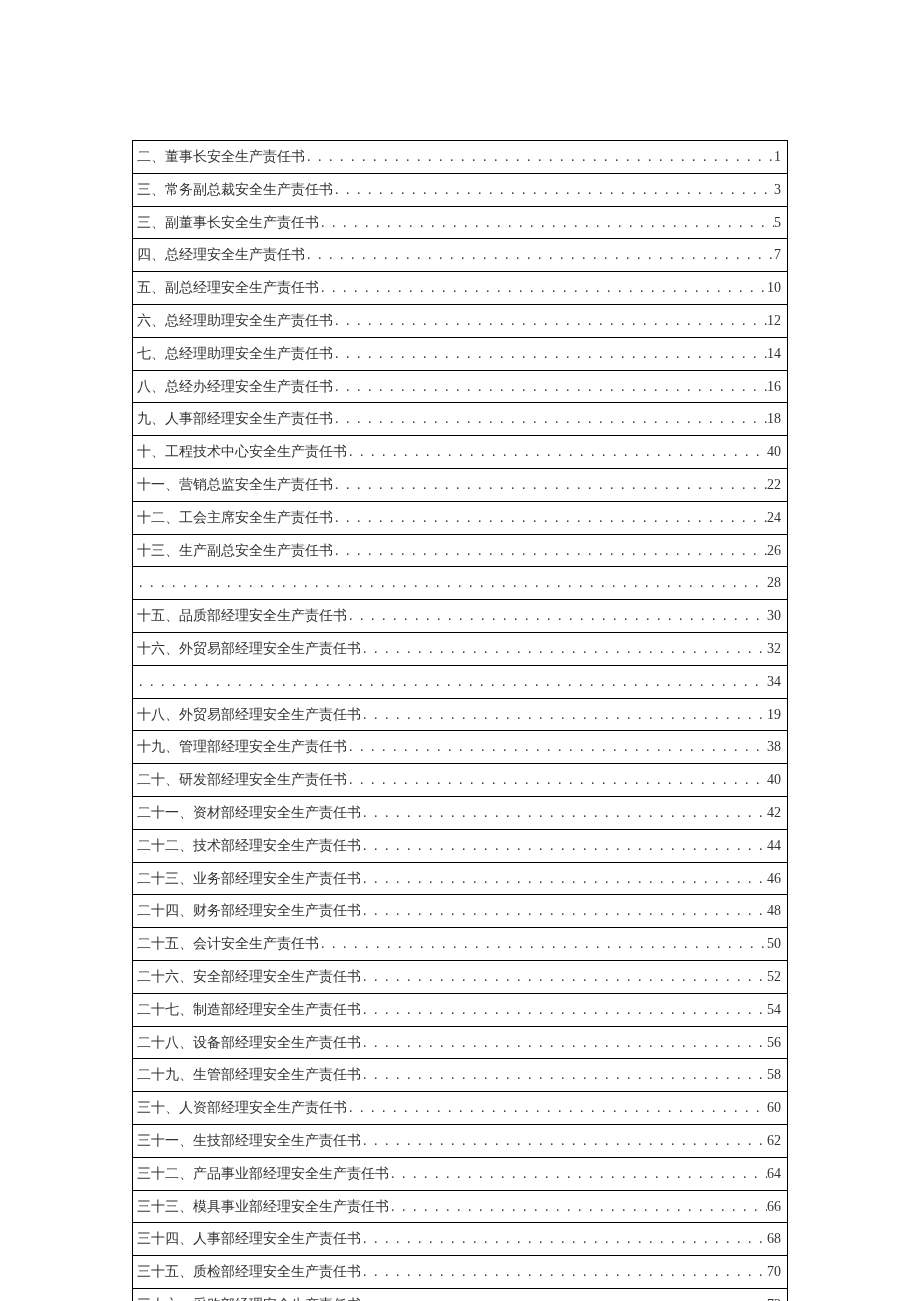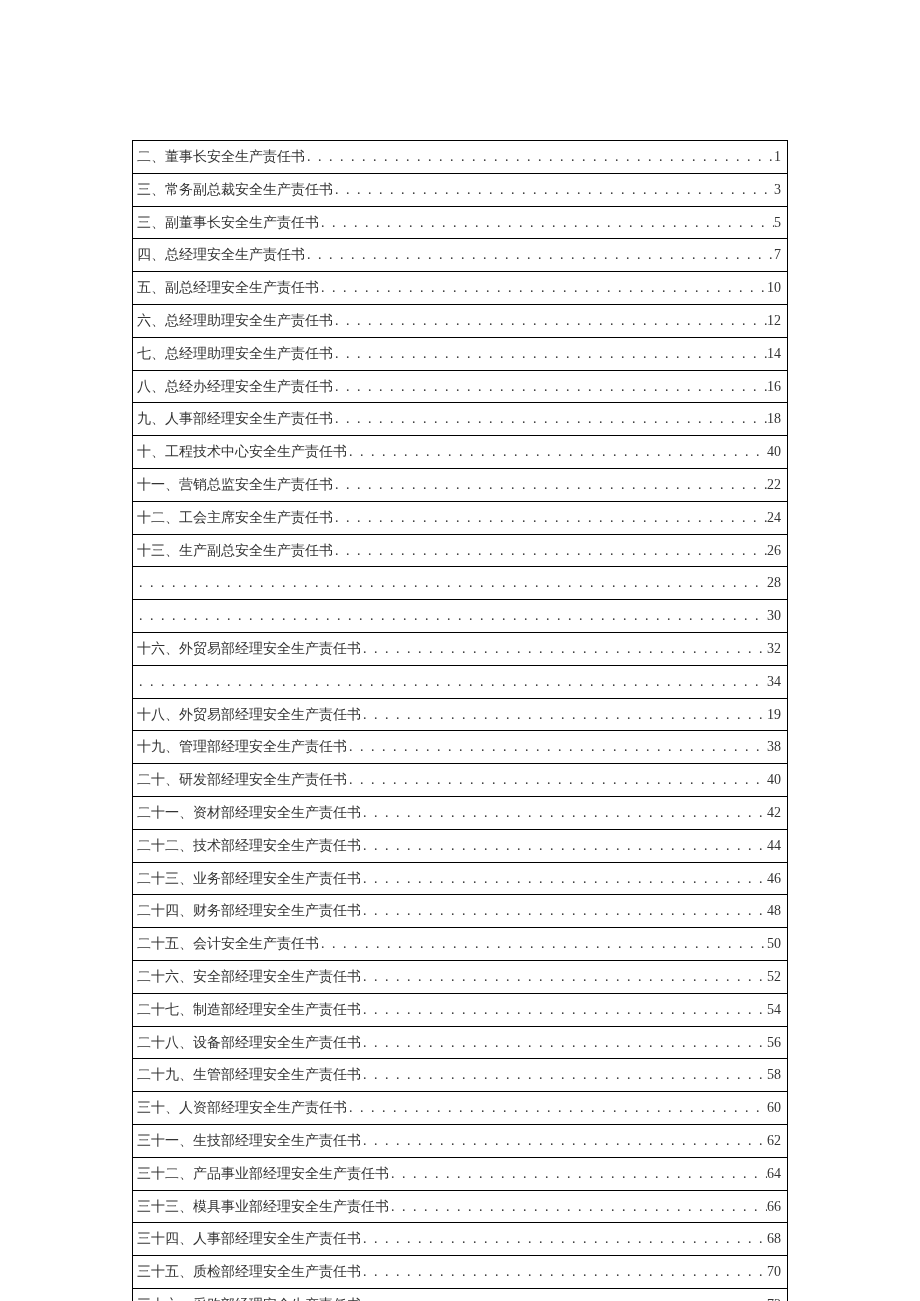--- a/index.html
+++ b/index.html
@@ -117,20 +117,21 @@
     <div class="toc-row">
       <span class="toc-title">十三、生产副总安全生产责任书</span>
       <span class="toc-dots">. . . . . . . . . . . . . . . . . . . . . . . . . . . . . . . . . . . . . . . . . . . . . . . . . . . . . . . . . . . . . . . . . . . . . . . . . . . . . . . . . . . . . . . . . . . . . . . . . . . . . . . . . . . . . . . . . . . . . . . . . . . . . . . . . . . . . . . . . . . . . . . . . . . . . . . . . . . . . . . . . . . . . . . . . . . . . . . . . . . . . . . . . . . . . . . . . . . . . . . . </span>
       <span class="toc-page">26</span>
     </div>
     <div class="toc-row">
       <span class="toc-dots">. . . . . . . . . . . . . . . . . . . . . . . . . . . . . . . . . . . . . . . . . . . . . . . . . . . . . . . . . . . . . . . . . . . . . . . . . . . . . . . . . . . . . . . . . . . . . . . . . . . . . . . . . . . . . . . . . . . . . . . . . . . . . . . . . . . . . . . . . . . . . . . . . . . . . . . . . . . . . . . . . . . . . . . . . . . . . . . . . . . . . . . . . . . . . . . . . . . . . . . . </span>
       <span class="toc-page">28</span>
     </div>
     <div class="toc-row">
+      <span class="toc-title">十五、品质部经理安全生产责任书</span>
       <span class="toc-dots">. . . . . . . . . . . . . . . . . . . . . . . . . . . . . . . . . . . . . . . . . . . . . . . . . . . . . . . . . . . . . . . . . . . . . . . . . . . . . . . . . . . . . . . . . . . . . . . . . . . . . . . . . . . . . . . . . . . . . . . . . . . . . . . . . . . . . . . . . . . . . . . . . . . . . . . . . . . . . . . . . . . . . . . . . . . . . . . . . . . . . . . . . . . . . . . . . . . . . . . . </span>
       <span class="toc-page">30</span>
     </div>
     <div class="toc-row">
       <span class="toc-title">十六、外贸易部经理安全生产责任书</span>
       <span class="toc-dots">. . . . . . . . . . . . . . . . . . . . . . . . . . . . . . . . . . . . . . . . . . . . . . . . . . . . . . . . . . . . . . . . . . . . . . . . . . . . . . . . . . . . . . . . . . . . . . . . . . . . . . . . . . . . . . . . . . . . . . . . . . . . . . . . . . . . . . . . . . . . . . . . . . . . . . . . . . . . . . . . . . . . . . . . . . . . . . . . . . . . . . . . . . . . . . . . . . . . . . . . </span>
       <span class="toc-page">32</span>
     </div>
     <div class="toc-row">
       <span class="toc-dots">. . . . . . . . . . . . . . . . . . . . . . . . . . . . . . . . . . . . . . . . . . . . . . . . . . . . . . . . . . . . . . . . . . . . . . . . . . . . . . . . . . . . . . . . . . . . . . . . . . . . . . . . . . . . . . . . . . . . . . . . . . . . . . . . . . . . . . . . . . . . . . . . . . . . . . . . . . . . . . . . . . . . . . . . . . . . . . . . . . . . . . . . . . . . . . . . . . . . . . . . </span>

